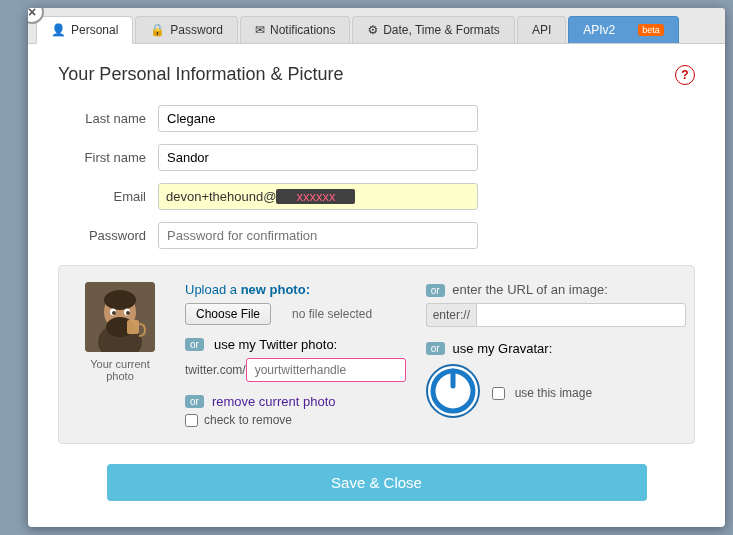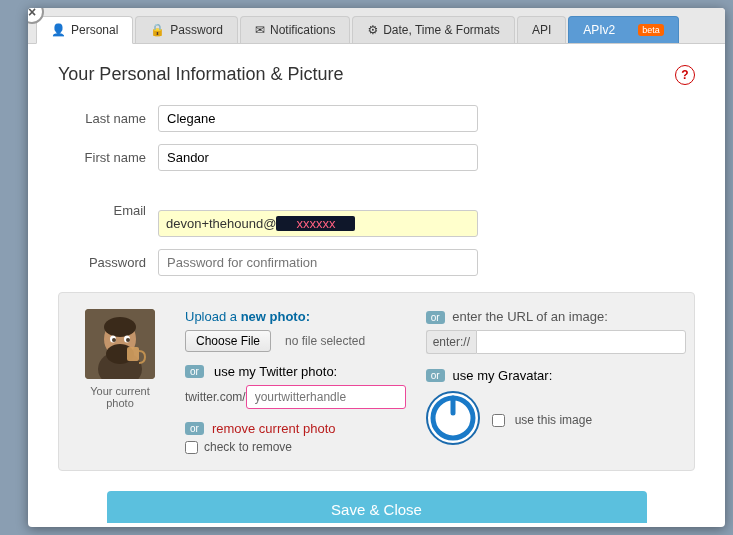--- a/index.html
+++ b/index.html
@@ -275,21 +275,21 @@
 
     .remove-row {
       margin-top: 12px;
       display: flex;
       flex-direction: column;
       gap: 4px;
     }
 
     .remove-label {
       font-size: 13px;
-      color: #b91c1c;
+      color: #4c1d95;
     }
 
     .check-remove {
       display: flex;
       align-items: center;
       gap: 6px;
       font-size: 12px;
       color: #555;
     }
 
@@ -417,25 +417,25 @@
       <input class="form-input" type="text" value="Clegane" style="">
     </div>
 
     <div class="form-row">
       <label class="form-label">First name</label>
       <input class="form-input" type="text" value="Sandor" style="">
     </div>
 
     <div class="form-row">
       <label class="form-label">Email</label>
-      <div style="position:relative; width:262px;margin-top:27px;">
+      <div style="position:relative; width:262px;">
         <input class="form-input email-field" type="text" style="width: 320px; background: rgb(255, 255, 204);" value="">
         <div style="position:absolute; top:0; left:0; width:320px; height:100%; display:flex; align-items:center; padding: 5px 8px; pointer-events:none;">
           <span style="font-size:13px; color:#333;">devon+thehound@</span>
-            <span style="background:#0f172a; color:#ff6080; font-size:13px; border-radius:2px; padding: 0 20px;">xxxxxx</span>
+            <span style="background:#404040; color:#ff6080; font-size:13px; border-radius:2px; padding: 0 20px;">xxxxxx</span>
         </div>
       </div>
     </div>
 
     <div class="form-row">
       <label class="form-label">Password</label>
       <input class="form-input" type="password" placeholder="Password for confirmation" style="">
     </div>
 
     <div class="photo-section">
@@ -462,21 +462,21 @@
           </svg>
         </div>
         <div class="photo-label">Your current<br>photo</div>
       </div>
 
       <div class="upload-area">
         <div class="upload-row">
           <div class="section-label">
             Upload a <span class="new-text">new photo:</span>
           </div>
-          <div style="display:flex; align-items:center; gap:8px;">
+          <div style="display:flex; align-items:center; gap:15px;">
             <button class="choose-file-btn">Choose File</button>
             <span class="no-file-text">no file selected</span>
           </div>
         </div>
 
         <div class="twitter-row">
           <span class="or-badge">or</span>
           <span class="twitter-label">use my Twitter photo:</span>
         </div>
         <div style="display:flex; align-items:center; gap:0; margin-top:6px;">

